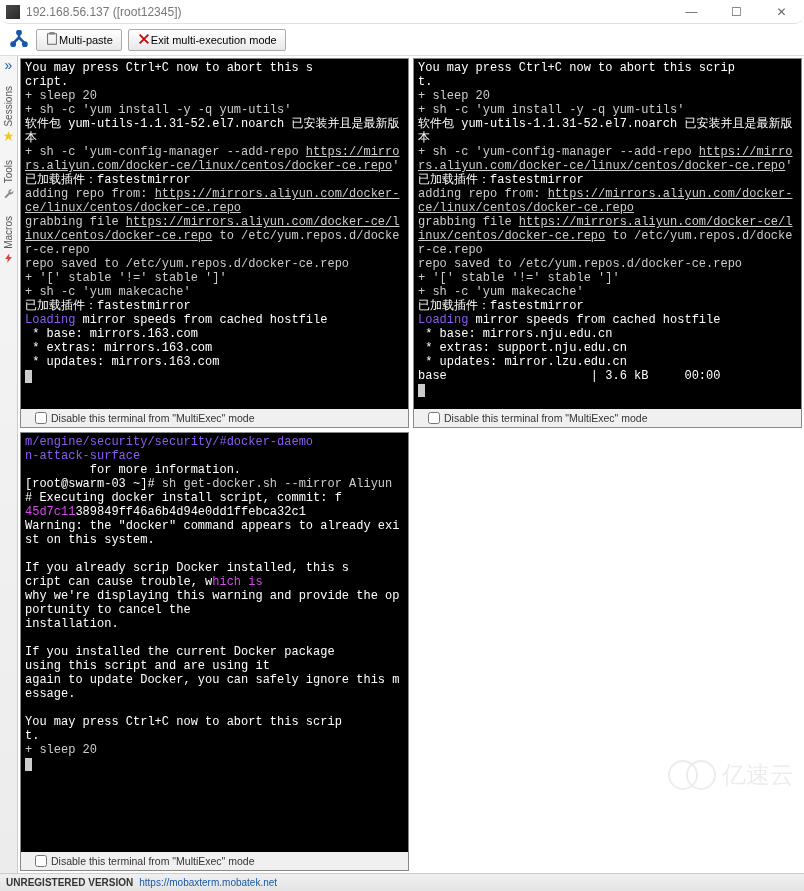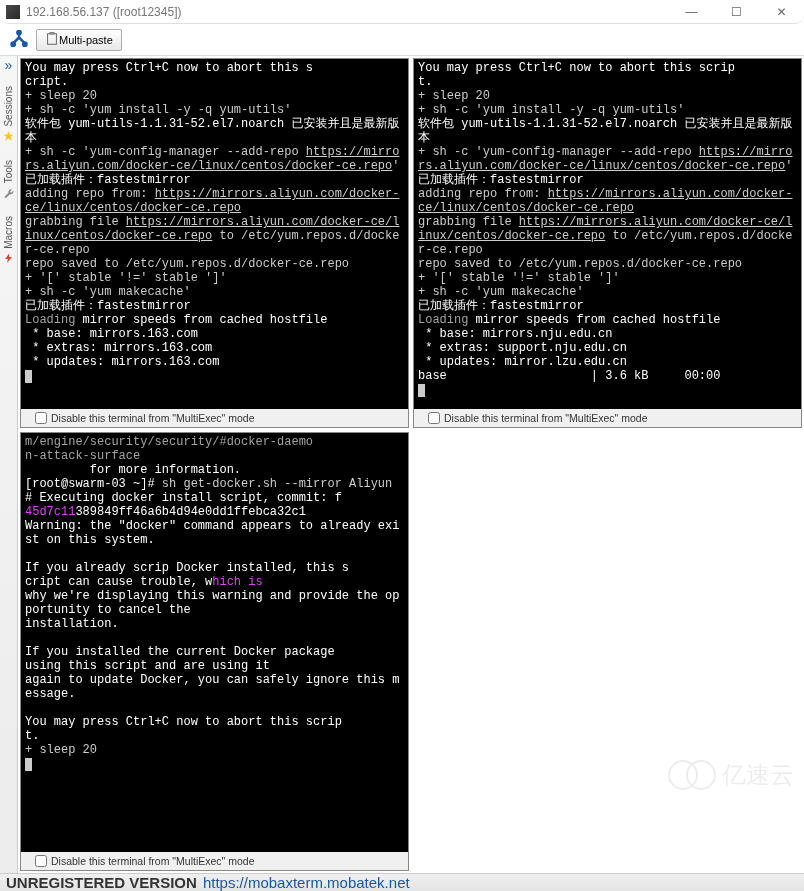--- a/index.html
+++ b/index.html
@@ -28,28 +28,28 @@
 .sidebar .tab svg { width:11px; height:11px; transform: rotate(180deg); }
 .sidebar .collapse { color: #1858a8; font-size: 14px; margin-bottom: 6px; line-height:10px; }
 
 
 .terms { flex: 1; display: grid; grid-template-columns: 1fr 1fr; grid-template-rows: 370px 1fr; gap: 4px; padding: 2px; background: #fff; }
 .term-wrap { display: flex; flex-direction: column; border: 1px solid #888; overflow: hidden; }
 .term-wrap.bottom { grid-column: 1; }
 .term { flex: 1; background: #000; color: #ccc; font-family: "Courier New", monospace; font-size: 12px; line-height: 14px; padding: 2px 4px; overflow: hidden; white-space: pre-wrap; word-break: break-all; }
 .term .w { color: #fff; }
 .term .ylw { color: #d946ef; }
-.term .cyan { color: #a3a3a3; }
+.term .cyan { color: #8b5cf6; }
 .term .und { text-decoration: underline; }
 .term-foot { height: 18px; background: #f0f0f0; display: flex; align-items: center; padding: 0 14px; font-size: 10.5px; color: #333; gap: 4px; }
 .term-foot input[type=checkbox] { width: 12px; height: 12px; }
 .cursor { display:inline-block; width:7px; height:13px; background:#ccc; vertical-align: text-bottom; }
 
 
-.status { position: absolute; bottom: 0; left: 0; right: 0; height: 18px; background: linear-gradient(#f0f0f0,#e4e4e4); border-top: 1px solid #ccc; display: flex; align-items: center; font-size: 15px; padding: 0 6px; color: #333; }
+.status { position: absolute; bottom: 0; left: 0; right: 0; height: 18px; background: linear-gradient(#f0f0f0,#e4e4e4); border-top: 1px solid #ccc; display: flex; align-items: center; font-size: 10px; padding: 0 6px; color: #333; }
 .status .ver { font-weight: bold; margin-right: 6px; }
 .status a { color: #1858a8; text-decoration: none; }
 
 
 .watermark { position: absolute; right: 10px; bottom: 100px; opacity: 0.15; font-size: 24px; color: #888; display:flex; align-items:center; gap:6px; pointer-events:none; }
 .watermark .circ { width:30px; height:30px; border:2px solid #888; border-radius:50%; }
 
 .icon-paste svg, .icon-exit svg { width:14px; height:14px; }
 </style>
 </head>
@@ -73,20 +73,26 @@
         <circle cx="5" cy="17" r="2" fill="#1858a8"></circle>
         <circle cx="19" cy="17" r="2" fill="#1858a8"></circle>
       </svg>
   </span>
   <button class="btn">
     <span class="icon-paste"><svg viewBox="0 0 16 16">
           <rect x="3" y="2" width="10" height="12" fill="none" stroke="#555"></rect>
           <rect x="5" y="0" width="6" height="3" fill="#888"></rect>
         </svg></span>
     <span>Multi-paste</span>
+  </button>
+  <button class="btn">
+    <span class="icon-exit"><svg viewBox="0 0 16 16">
+          <path d="M3 3 L13 13 M13 3 L3 13" stroke="#c00" stroke-width="2"></path>
+        </svg></span>
+    <span>Exit multi-execution mode</span>
   </button>
 </div>
 
 <div class="workarea">
   <div class="sidebar">
     <div class="collapse">»</div>
     <div class="tab">
       <svg viewBox="0 0 16 16">
           <polygon points="8,1 10,6 15,6 11,9 13,15 8,11 3,15 5,9 1,6 6,6" fill="#f5c518"></polygon>
         </svg>

